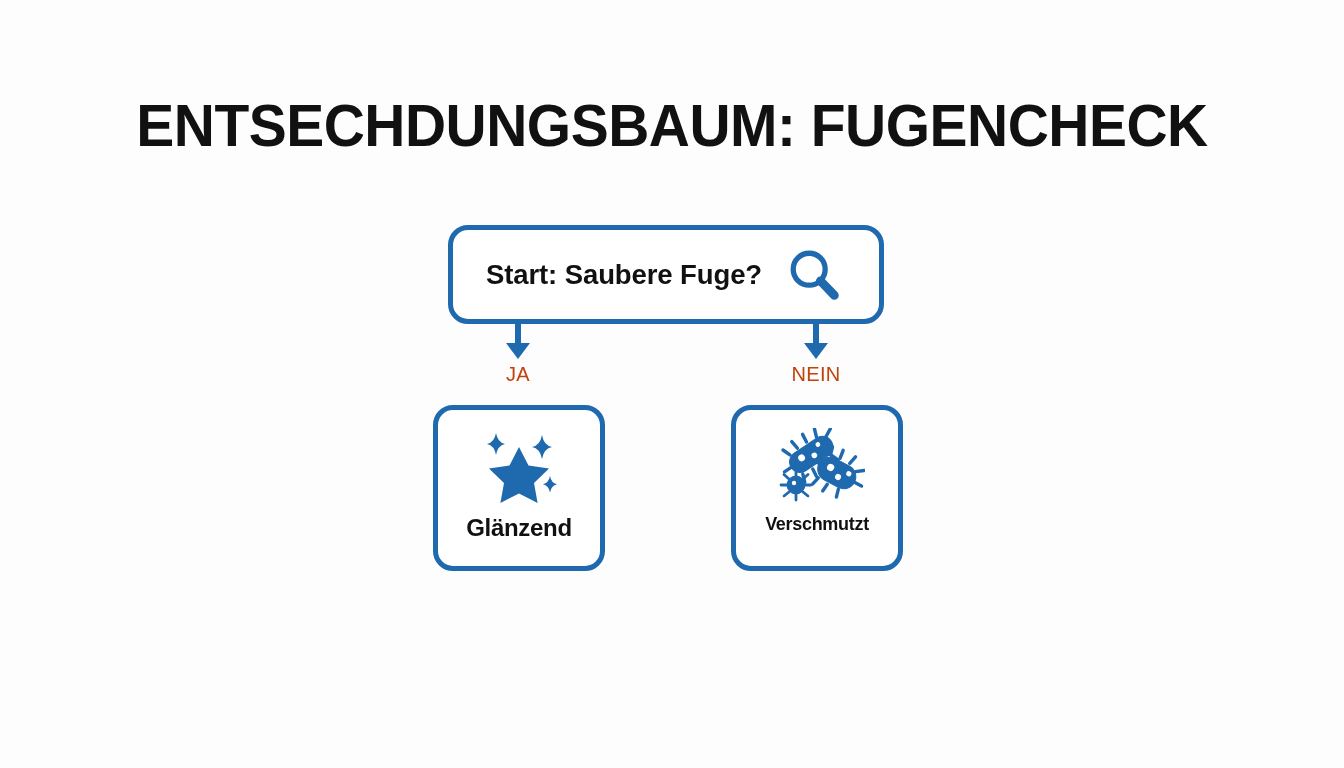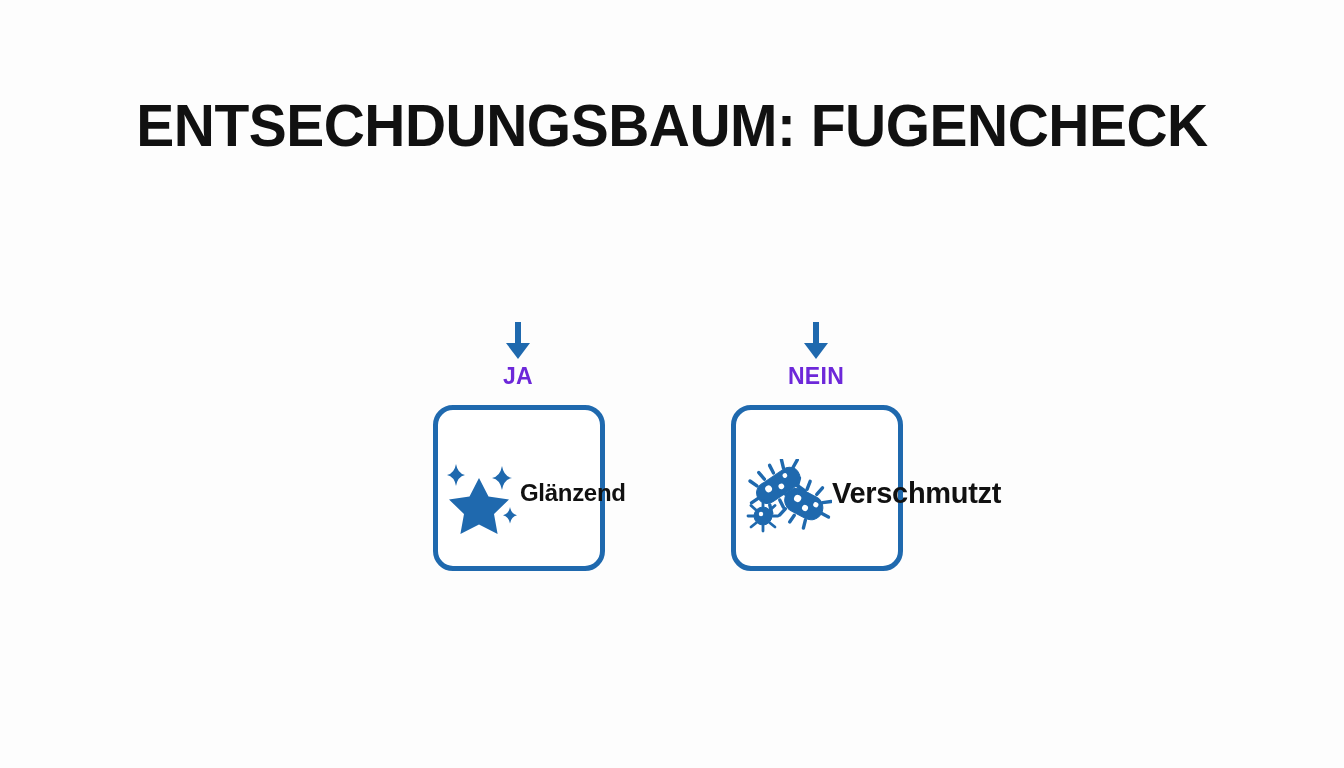--- a/index.html
+++ b/index.html
@@ -85,57 +85,57 @@
     border-radius: 20px;
   }
   #outcome-yes { left: 433px; }
   #outcome-no  { left: 731px; }
 
   .outcome-inner {
     position: absolute;
     left: 0; top: 0;
     width: 100%; height: 100%;
     display: flex;
-    flex-direction: row;
+    flex-direction: column;
     align-items: center;
     justify-content: flex-start;
   }
   .outcome-icon-wrap {
     margin-top: 18px;
     height: 76px;
     display: flex;
     align-items: center;
     justify-content: center;
   }
   .outcome-label {
     margin-top: 10px;
     font-size: 24px;
     font-weight: bold;
     color: #111111;
     white-space: nowrap;
     letter-spacing: -0.3px;
   }
-  #label-no { font-size: 29px; }
+  #label-no { font-size: 18px; }
 
   
   #connectors {
     position: absolute;
     left: 0;
     top: 0;
     width: 1344px;
     height: 768px;
     pointer-events: none;
   }
 
   
   .branch-label {
     position: absolute;
-    font-size: 23px;
-    font-weight: bold;
-    color: #6d28d9;
+    font-size: 20px;
+    font-weight: normal;
+    color: #c2410c;
     text-align: center;
     white-space: nowrap;
     letter-spacing: 0.3px;
   }
   #branch-yes {
     left: 458px;
     top: 363px;
     width: 120px;
   }
   #branch-no {
@@ -154,20 +154,29 @@
 
   <svg id="connectors" viewBox="0 0 1344 768" width="1344" height="768">
 
     <line x1="518" y1="322" x2="518" y2="345" stroke="#1f69ae" stroke-width="6"></line>
     <polygon points="506,343 530,343 518,359" fill="#1f69ae"></polygon>
 
     <line x1="816" y1="322" x2="816" y2="345" stroke="#1f69ae" stroke-width="6"></line>
     <polygon points="804,343 828,343 816,359" fill="#1f69ae"></polygon>
   </svg>
 
+  <div class="node" id="start-node">
+    <div class="row">
+      <span id="start-label">Start: Saubere Fuge?</span>
+      <svg id="magnifier-icon" viewBox="0 0 64 64">
+        <circle cx="26" cy="25" r="16.5" fill="none" stroke="#1f69ae" stroke-width="5.5"></circle>
+        <line x1="37.5" y1="37" x2="52" y2="52" stroke="#1f69ae" stroke-width="9" stroke-linecap="round"></line>
+      </svg>
+    </div>
+  </div>
 
   <div class="branch-label" id="branch-yes">JA</div>
   <div class="branch-label" id="branch-no">NEIN</div>
 
   <div class="node outcome" id="outcome-yes">
     <div class="outcome-inner">
       <div class="outcome-icon-wrap">
         <svg width="82" height="74" viewBox="0 0 82 74">
 
           <path d="M41 18 L50.5 36.5 L71 39.5 L56 54 L59.6 74 L41 64.5 L22.4 74 L26 54 L11 39.5 L31.5 36.5 Z" fill="#1f69ae"></path>

